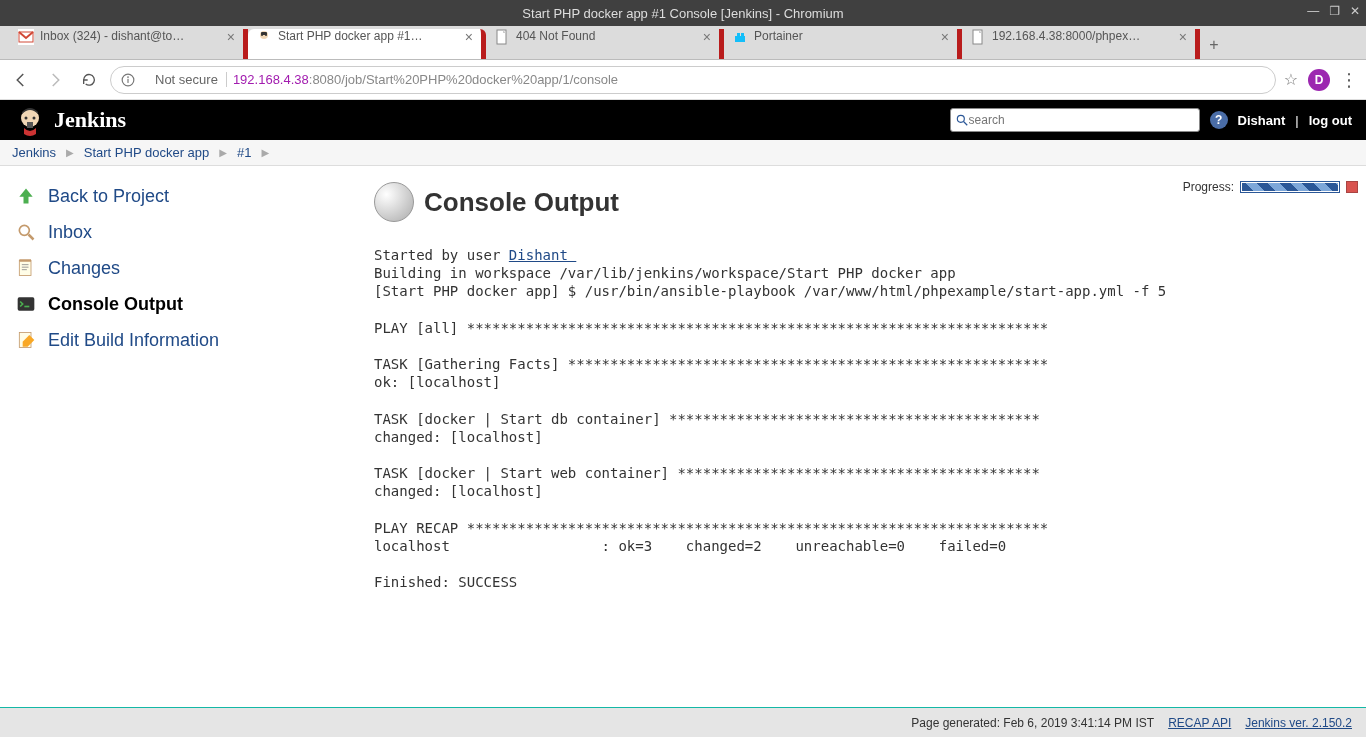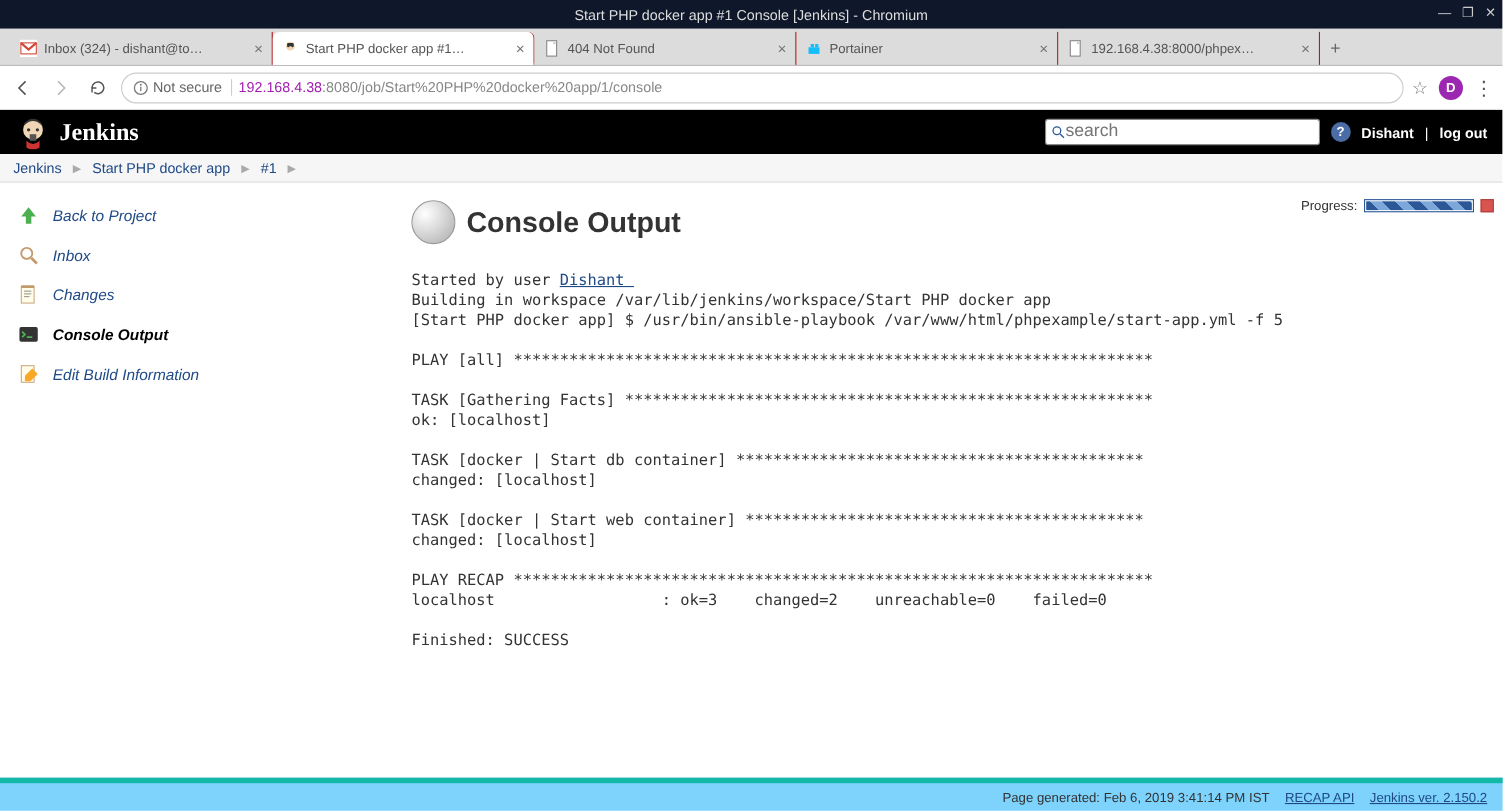--- a/index.html
+++ b/index.html
@@ -1,77 +1,77 @@
 <!DOCTYPE html>
 <html><head>
 <meta charset="utf-8">
 <style>
 * { box-sizing: border-box; margin: 0; padding: 0; }
 body { font-family: Helvetica, Arial, sans-serif; font-size: 13px; color: #333; background: #fff; width: 1366px; height: 737px; overflow: hidden; }
 
-.titlebar { background: #0f172a; color: #ccc; height: 26px; display: flex; align-items: center; justify-content: center; position: relative; font-size: 13px; }
+.titlebar { background: #404040; color: #ccc; height: 26px; display: flex; align-items: center; justify-content: center; position: relative; font-size: 13px; }
 .titlebar .title-text { color: #ddd; }
 .titlebar .win-controls { position: absolute; right: 6px; top: 4px; display: flex; gap: 10px; color: #ccc; font-size: 12px; }
 .titlebar .win-controls span { cursor: pointer; }
 
 .tabstrip { background: #dcdcdc; height: 34px; display: flex; align-items: flex-end; padding-left: 10px; border-bottom: 1px solid #bbb; }
-.tab { height: 30px; width: 238px; display: flex; align-items: center; padding: 0 8px; font-size: 12px; color: #555; border-right: 1px solid #b91c1c; position: relative; cursor: pointer; }
+.tab { height: 30px; width: 238px; display: flex; align-items: flex-start; padding: 0 8px; font-size: 12px; color: #555; border-right: 5px solid #b91c1c; position: relative; cursor: pointer; }
 .tab.active { background: #fff; border-top-left-radius: 6px; border-top-right-radius: 6px; }
 .tab .favicon { width: 16px; height: 16px; margin-right: 6px; flex-shrink: 0; display: flex; align-items: center; justify-content: center; }
 .tab .tab-title { white-space: nowrap; overflow: hidden; text-overflow: ellipsis; flex: 1; }
 .tab .tab-close { font-size: 14px; color: #777; margin-left: 4px; }
 .newtab { width: 28px; height: 28px; display: flex; align-items: center; justify-content: center; color: #666; cursor: pointer; font-size: 16px; }
 
 .addrbar { height: 40px; background: #fff; display: flex; align-items: center; padding: 0 8px; border-bottom: 1px solid #ddd; gap: 8px; }
 .nav-btn { width: 26px; height: 26px; display: flex; align-items: center; justify-content: center; cursor: pointer; color: #555; font-size: 18px; border-radius: 50%; }
 .nav-btn.disabled { color: #bbb; cursor: default; }
 .addr-field { flex: 1; height: 28px; border: 1px solid #ccc; border-radius: 14px; display: flex; align-items: center; padding: 0 10px; gap: 6px; font-size: 13px; color: #333; }
-.addr-field .secure-badge { display: flex; align-items: center; gap: 4px; color: #666; border-right: 1px solid #ccc; padding-right: 8px; }
+.addr-field .secure-badge { display: flex; align-items: center; gap: 20px; color: #666; border-right: 1px solid #ccc; padding-right: 8px; }
 .addr-field .url-dark { color: #a21caf; }
 .addr-field .url-dim { color: #888; }
 .addr-right { display: flex; align-items: center; gap: 10px; }
 .star { color: #777; font-size: 16px; cursor: pointer; }
 .avatar { width: 22px; height: 22px; border-radius: 50%; background: #9C27B0; color: #fff; display: flex; align-items: center; justify-content: center; font-size: 12px; font-weight: bold; }
 .menu-dots { font-size: 18px; color: #555; cursor: pointer; }
 
 .jenkins-header { height: 40px; background: #000; display: flex; align-items: center; padding: 0 14px; }
 .logo-area { display: flex; align-items: center; gap: 8px; }
 .logo { width: 32px; height: 32px; }
 .logo-text { color: #fff; font-size: 22px; font-weight: bold; font-family: Georgia, serif; }
 .header-right { margin-left: auto; display: flex; align-items: center; gap: 10px; }
 .search-box { width: 250px; height: 24px; background: #fff; border: 1px solid #888; border-radius: 3px; display: flex; align-items: center; padding: 0 4px; }
-.search-box input { border: none; outline: none; flex: 1; font-size: 16px; color: #3b82f6; }
+.search-box input { border: none; outline: none; flex: 1; font-size: 12px; color: #3b82f6; }
 .help-icon { width: 18px; height: 18px; border-radius: 50%; background: #4a6da7; color: #fff; display: flex; align-items: center; justify-content: center; font-size: 12px; font-weight: bold; cursor: pointer; }
 .hdr-link { color: #fff; font-size: 13px; font-weight: bold; text-decoration: none; }
 .hdr-sep { color: #fff; }
 
 .breadcrumbs { height: 26px; background: #f6f6f6; border-bottom: 1px solid #ddd; display: flex; align-items: center; padding: 0 12px; font-size: 13px; }
 .crumb { color: #204a87; cursor: pointer; }
 .crumb-sep { color: #aaa; margin: 0 10px; font-size: 10px; }
 
 .main { display: flex; }
 .sidebar { width: 350px; padding: 12px 0 0 14px; }
 .side-item { display: flex; align-items: center; gap: 10px; padding: 6px 0; cursor: pointer; }
 .side-item .icon { width: 24px; height: 24px; display: flex; align-items: center; justify-content: center; }
-.side-item a { color: #204a87; font-size: 14px; text-decoration: none; font-style: italic; }
+.side-item a { color: #204a87; font-size: 18px; text-decoration: none; }
 .side-item.active a { font-weight: bold; color: #000; }
 .side-subitem { padding-left: 32px; }
 
 .content { flex: 1; padding: 16px 20px 10px 24px; position: relative; }
 .progress-row { position: absolute; right: 8px; top: 14px; display: flex; align-items: center; gap: 6px; font-size: 12px; }
 .progress-bar { width: 100px; height: 12px; border: 1px solid #2b5797; background: #fff; position: relative; overflow: hidden; }
 .progress-bar::before { content: ''; position: absolute; inset: 1px; background: repeating-linear-gradient(45deg, #2b5797 0 8px, #7da7d9 8px 16px); }
 .stop-btn { width: 12px; height: 12px; background: #d9534f; border: 1px solid #a94442; cursor: pointer; }
 .page-title-row { display: flex; align-items: center; gap: 10px; margin-bottom: 24px; }
 .status-ball { width: 40px; height: 40px; border-radius: 50%; background: radial-gradient(circle at 30% 30%, #fff 0%, #ddd 40%, #aaa 100%); border: 1px solid #999; }
 .page-title { font-size: 26px; font-weight: bold; }
 .console-text { font-family: monospace; font-size: 14px; white-space: pre; color: #333; line-height: 1.3; }
 .console-text a { color: #204a87; text-decoration: underline; }
 
-.footer { position: absolute; bottom: 0; left: 0; right: 0; height: 30px; border-top: 5px solid #14b8a6; background: #7dd3fc; display: flex; align-items: center; justify-content: flex-end; padding: 0 14px; font-size: 12px; gap: 14px; }
+.footer { position: absolute; bottom: 0; left: 0; right: 0; height: 30px; border-top: 1px solid #14b8a6; background: #e5e5e5; display: flex; align-items: center; justify-content: flex-end; padding: 0 14px; font-size: 12px; gap: 14px; }
 .footer a { color: #204a87; text-decoration: underline; cursor: pointer; }
 </style>
 </head>
 <body>
 
 <div class="titlebar">
   <span class="title-text">Start PHP docker app #1 Console [Jenkins] - Chromium</span>
   <div class="win-controls">
     <span>—</span>
     <span>❐</span>

